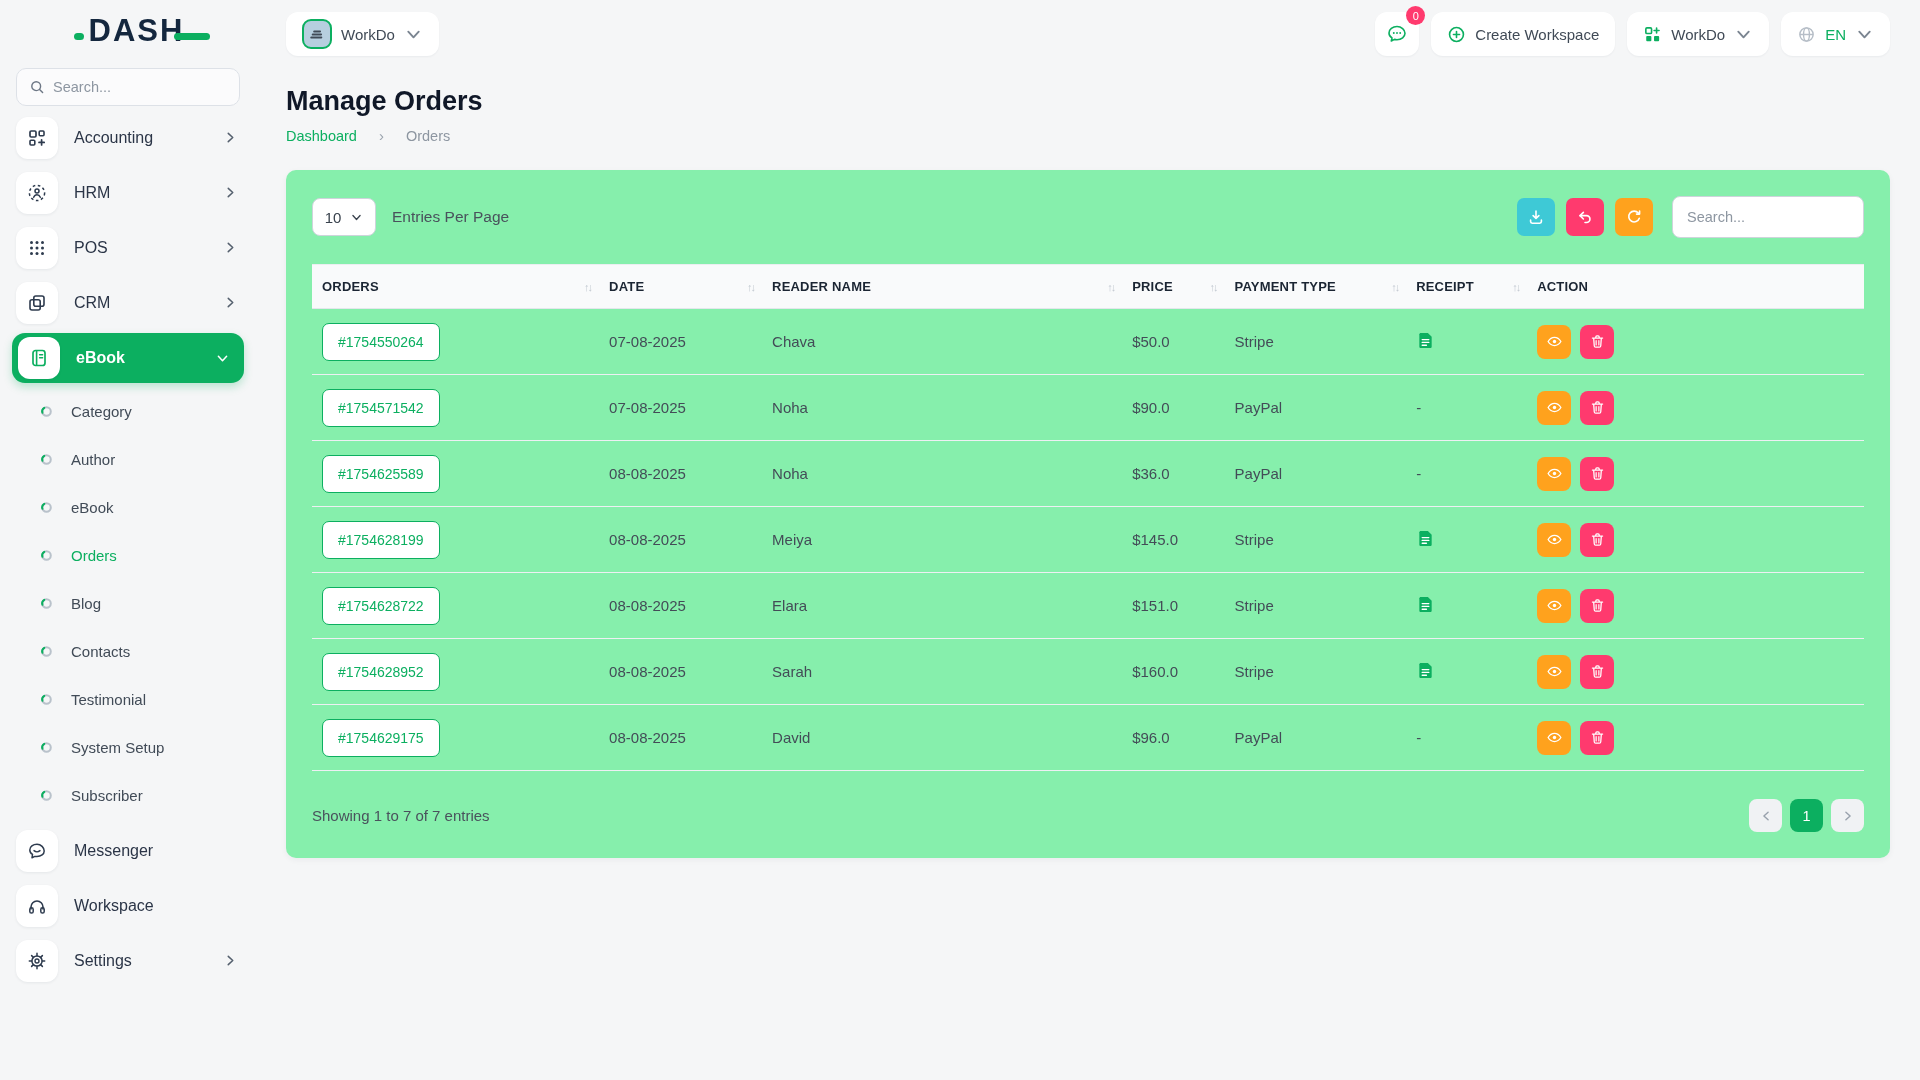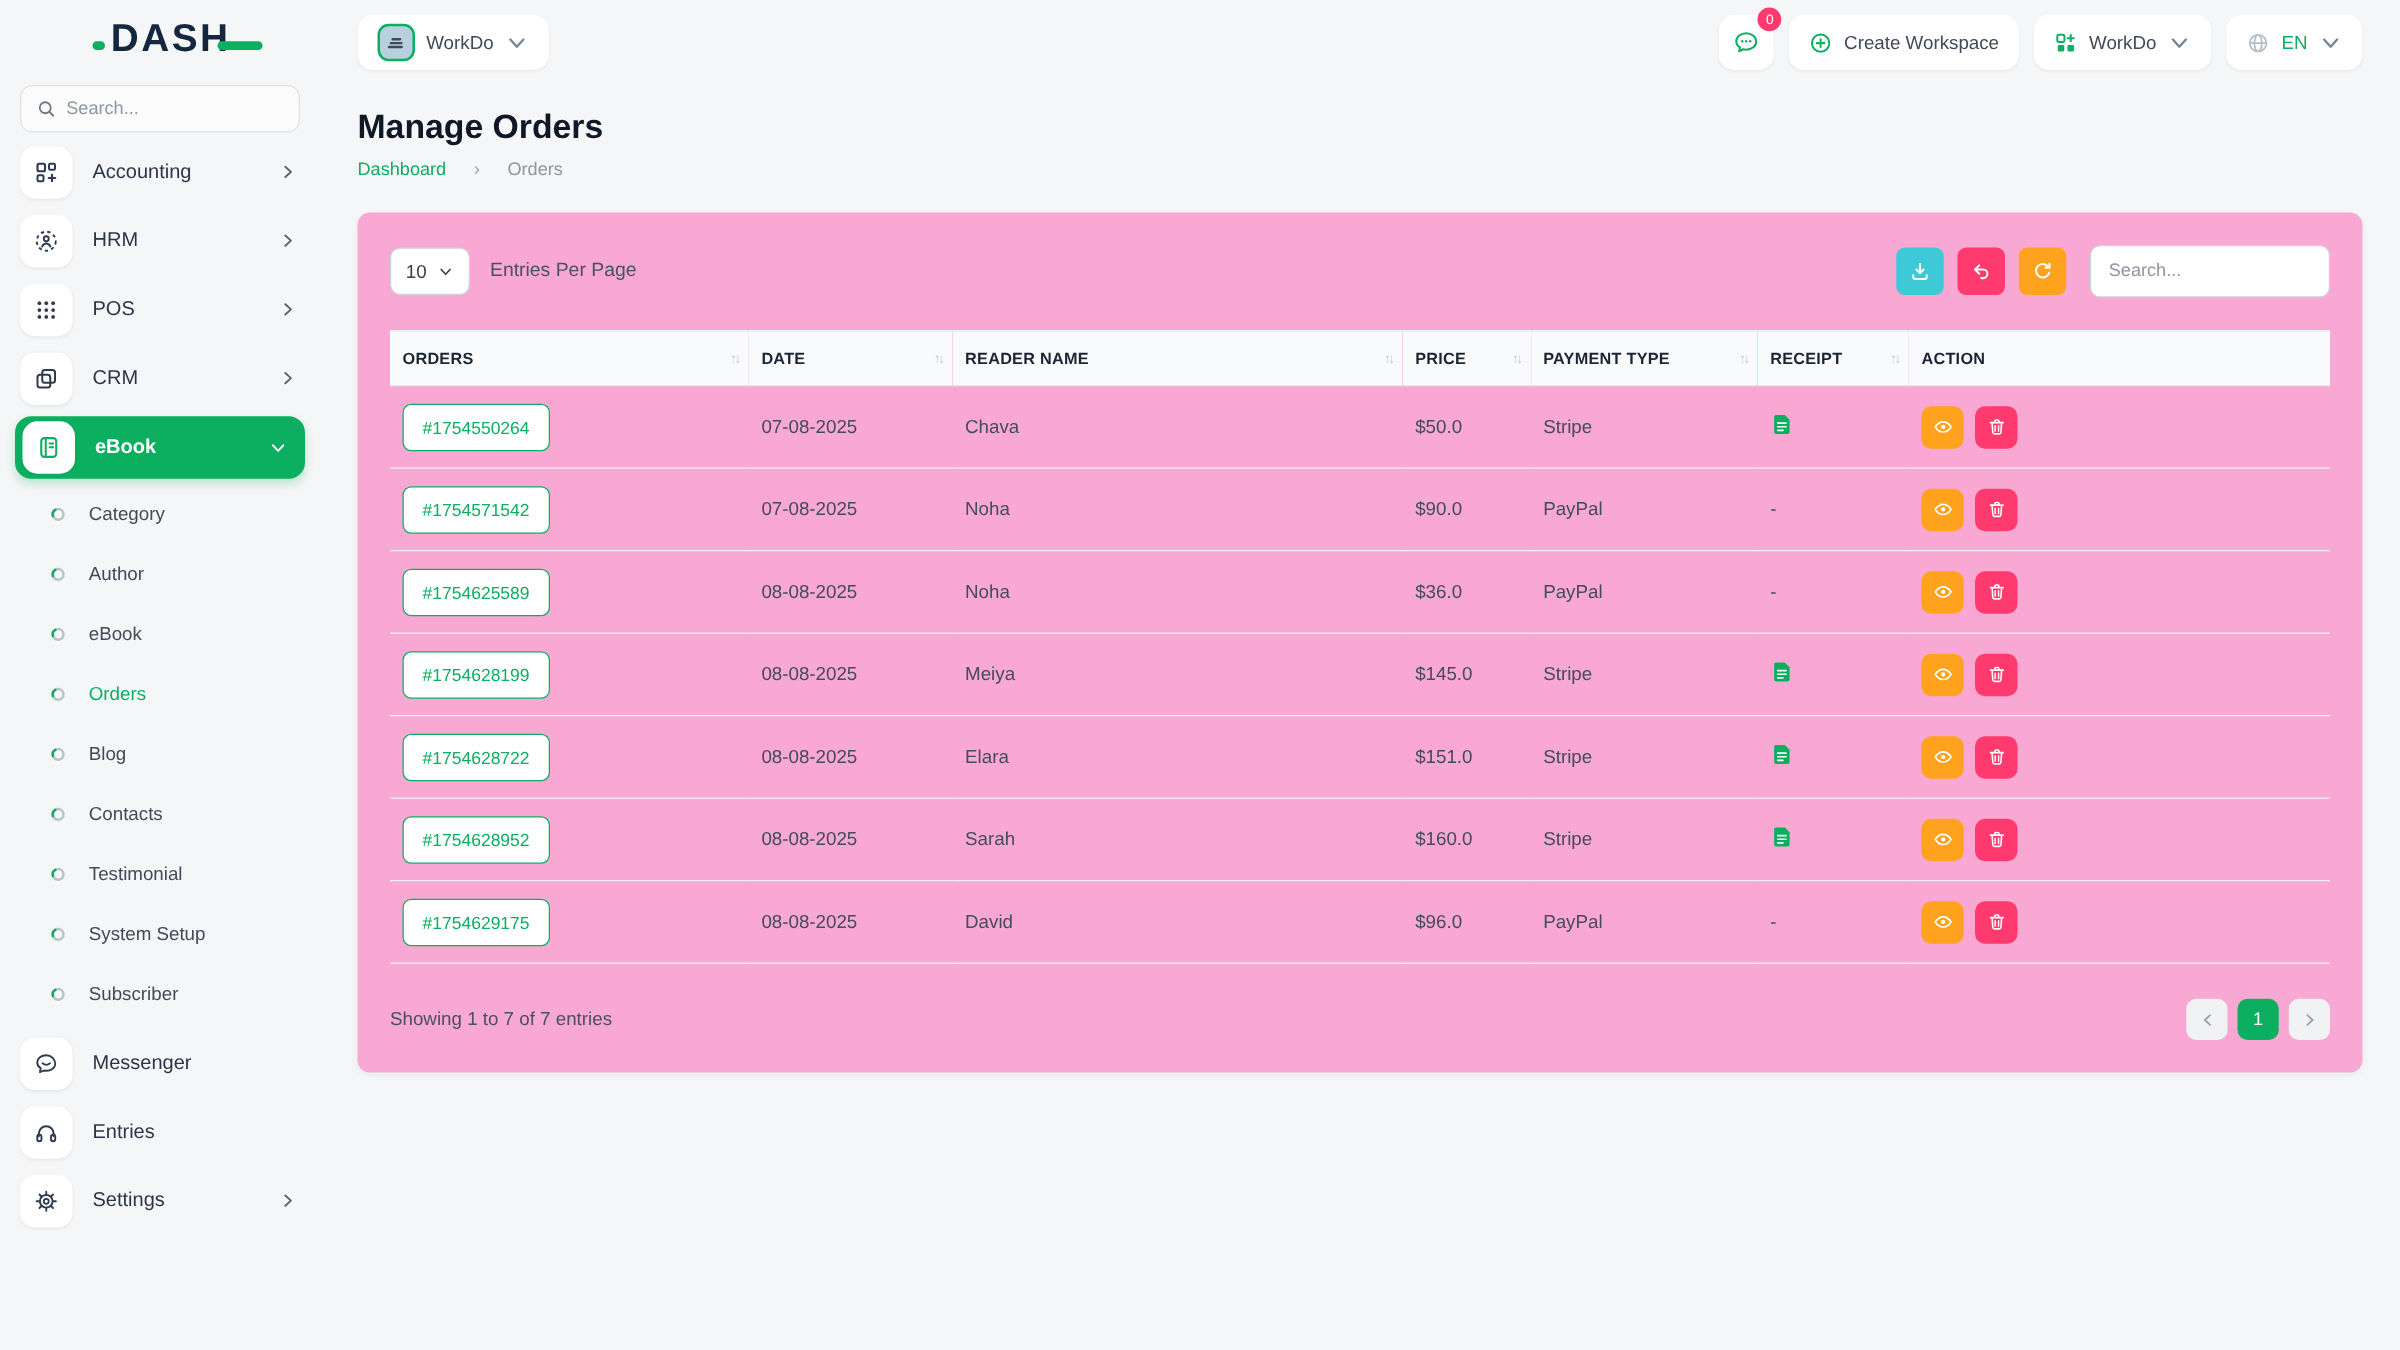--- a/index.html
+++ b/index.html
@@ -50,21 +50,21 @@
   .lang { color:#0CAF60 !important; font-weight:500; }
   .pill .ic { width:19px; height:19px; }
 
   .page-title { margin-top:30px; font-size:27px; font-weight:bold; color:#101828; }
   .crumbs { margin-top:10px; display:flex; align-items:center; gap:22px; font-size:14.5px; }
   .crumbs a { color:#0CAF60; text-decoration:none; cursor:pointer; }
   .crumb-sep { color:#9aa3ad; font-size:15px; }
   .crumb-cur { color:#8d96a1; }
 
   
-  .card { margin-top:26px; background:#f9a8d4; border-radius:10px; box-shadow:0 2px 6px rgba(19,36,66,.05); padding:26px; }
+  .card { margin-top:26px; background:#86efac; border-radius:10px; box-shadow:0 2px 6px rgba(19,36,66,.05); padding:26px; }
   .card-controls { display:flex; align-items:center; justify-content:space-between; }
   .controls-left { display:flex; align-items:center; gap:16px; }
   .select { height:38px; min-width:64px; border:1px solid #ced4db; border-radius:8px; background:#fff; display:flex; align-items:center; justify-content:center; gap:9px; padding:0 11px; cursor:pointer; }
   .select span { font-size:15px; color:#39424d; }
   .select .ic { width:13px; height:13px; color:#39424d; }
   .entries-label { font-size:15.5px; color:#49525c; }
   .controls-right { display:flex; align-items:center; gap:11px; }
   .sq { width:38px; height:38px; border:0; border-radius:7px; display:flex; align-items:center; justify-content:center; color:#fff; cursor:pointer; }
   .sq .ic { width:18px; height:18px; }
   .sq.teal { background:#3EC9D6; }
@@ -350,21 +350,21 @@
             </svg>
           </span>
         <span class="nav-label">Messenger</span>
       </div>
       <div class="nav-item">
         <span class="tile">
             <svg class="ic">
               <use href="#i-headset"></use>
             </svg>
           </span>
-        <span class="nav-label">Entries</span>
+        <span class="nav-label">Workspace</span>
       </div>
       <div class="nav-item">
         <span class="tile">
             <svg class="ic">
               <use href="#i-gear"></use>
             </svg>
           </span>
         <span class="nav-label">Settings</span>
         <svg class="chev">
             <use href="#i-chev-r"></use>

